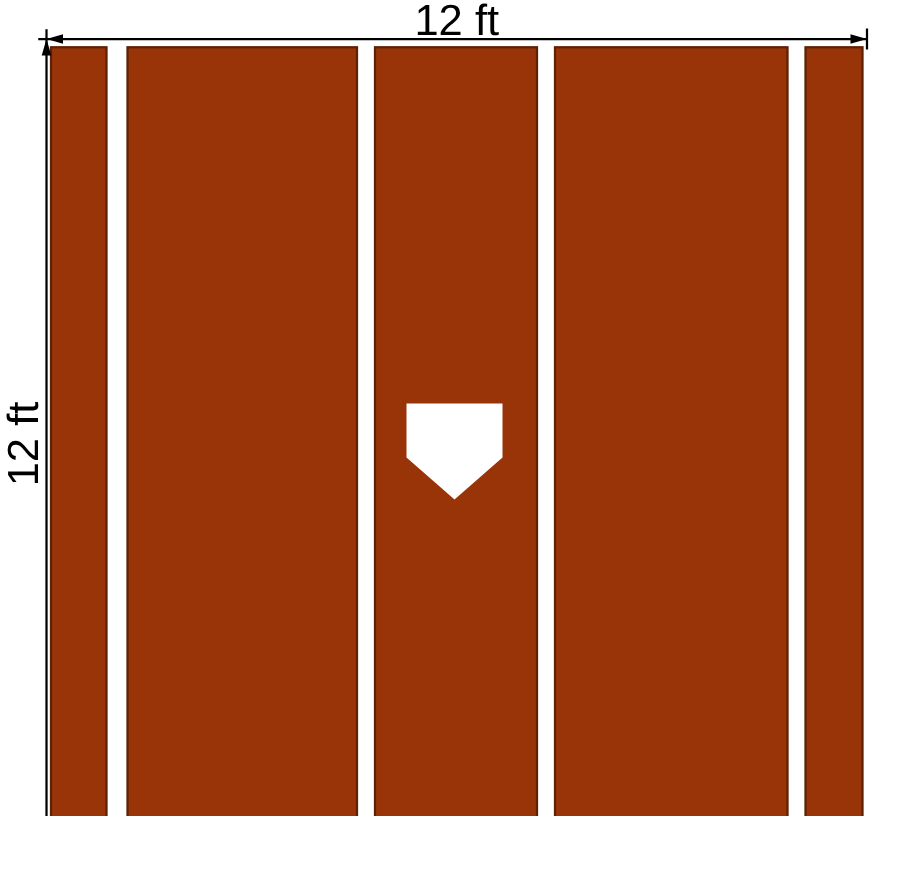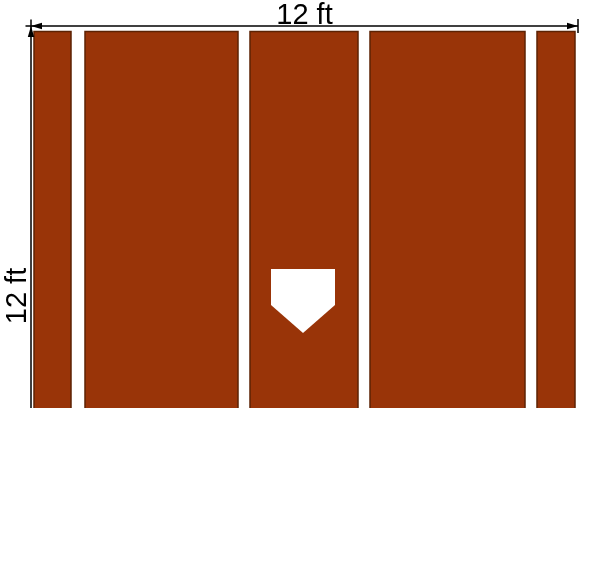--- a/index.html
+++ b/index.html
@@ -3,21 +3,21 @@
 <meta charset="utf-8">
 <style>
   html, body {
     margin: 0;
     padding: 0;
     background: #ffffff;
   }
   .canvas {
     position: relative;
     width: 600px;
-    height: 408px;
+    height: 544px;
     overflow: hidden;
     font-family: "Liberation Sans", "DejaVu Sans", sans-serif;
     color: #000;
     text-decoration: underline;
   }
   .diagram-svg {
     position: absolute;
     left: 0;
     top: 0;
     width: 600px;

